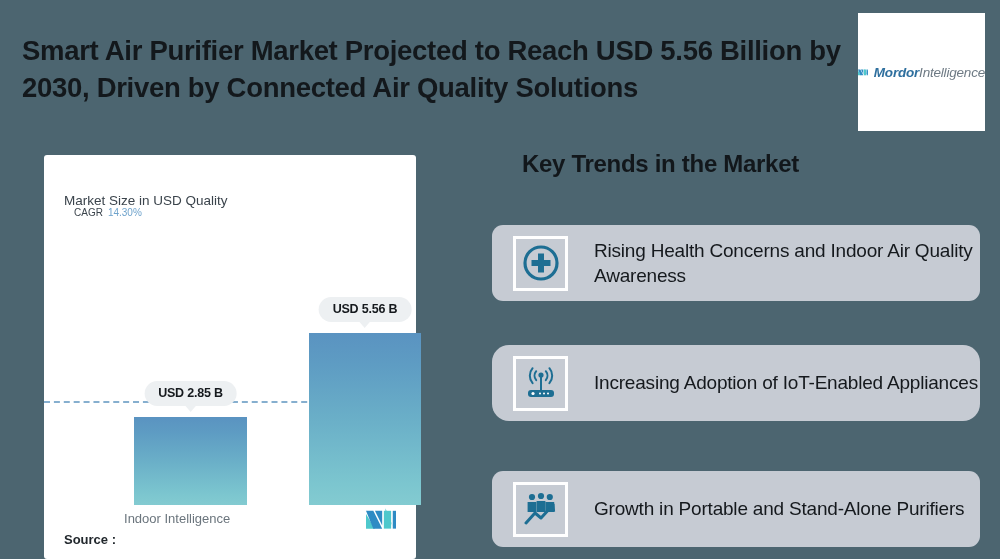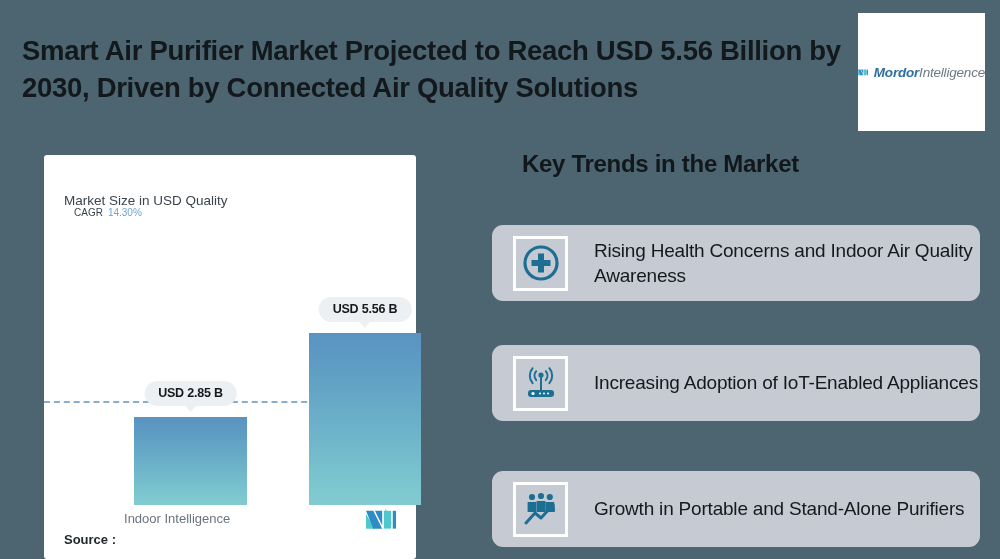--- a/index.html
+++ b/index.html
@@ -197,21 +197,21 @@
     left: 492px;
     width: 488px;
     height: 76px;
     background: #c6cbd3;
     border-radius: 11px;
     display: flex;
     align-items: center;
     padding-left: 21px;
   }
   #trend-card-0 { top: 225px; }
-  #trend-card-1 { top: 345px; }
+  #trend-card-1 { top: 345px; border-radius: 17px; }
   #trend-card-2 { top: 471px; }
 
   .trend-icon-box {
     width: 55px;
     height: 55px;
     background: #c6cbd3;
     border: 3px solid #ffffff;
     flex: 0 0 auto;
     display: flex;
     align-items: center;

